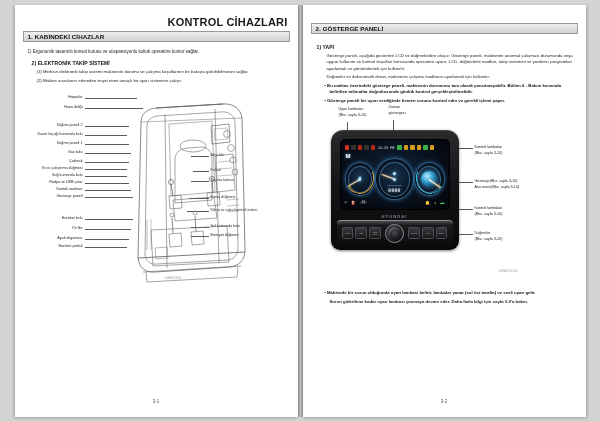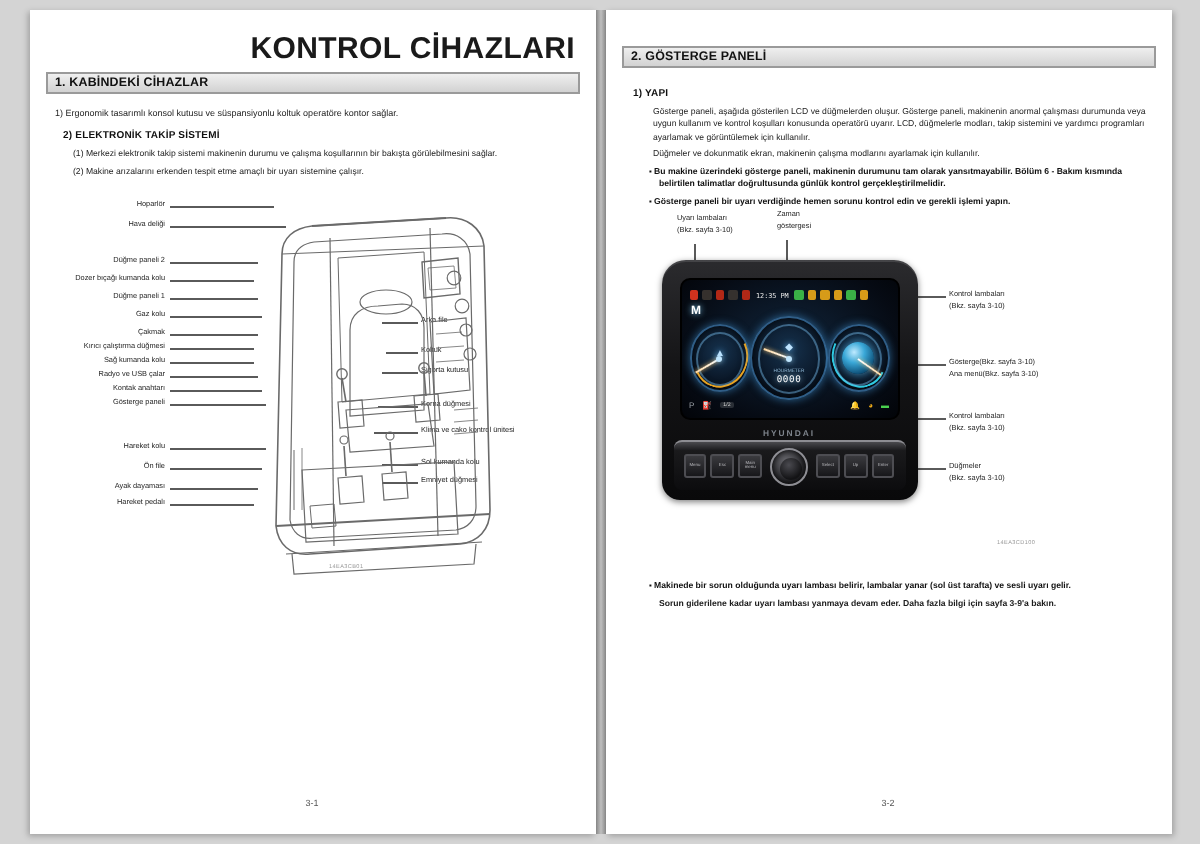--- a/index.html
+++ b/index.html
@@ -27,21 +27,21 @@
   .page-left { box-shadow: -1px 1px 3px rgba(0,0,0,.25); }
   .page-right { box-shadow: 1px 1px 3px rgba(0,0,0,.25); }
   .gutter {
     width: 5px; height: 412px; margin-top: 5px;
     background: linear-gradient(to right,#8e8e8e,#bfbfbf,#8e8e8e);
   }
 
   
   .chapter-title {
     text-align: right;
-    font-size: 15px;
+    font-size: 11px;
     font-weight: bold;
     color: #1a1a1a;
     padding: 11px 10px 3px 0;
     letter-spacing: .2px;
   }
   .section-bar {
     margin: 0 8px;
     height: 11px;
     background: linear-gradient(to bottom,#efefef,#d2d2d2);
     border: 1px solid #9a9a9a;

